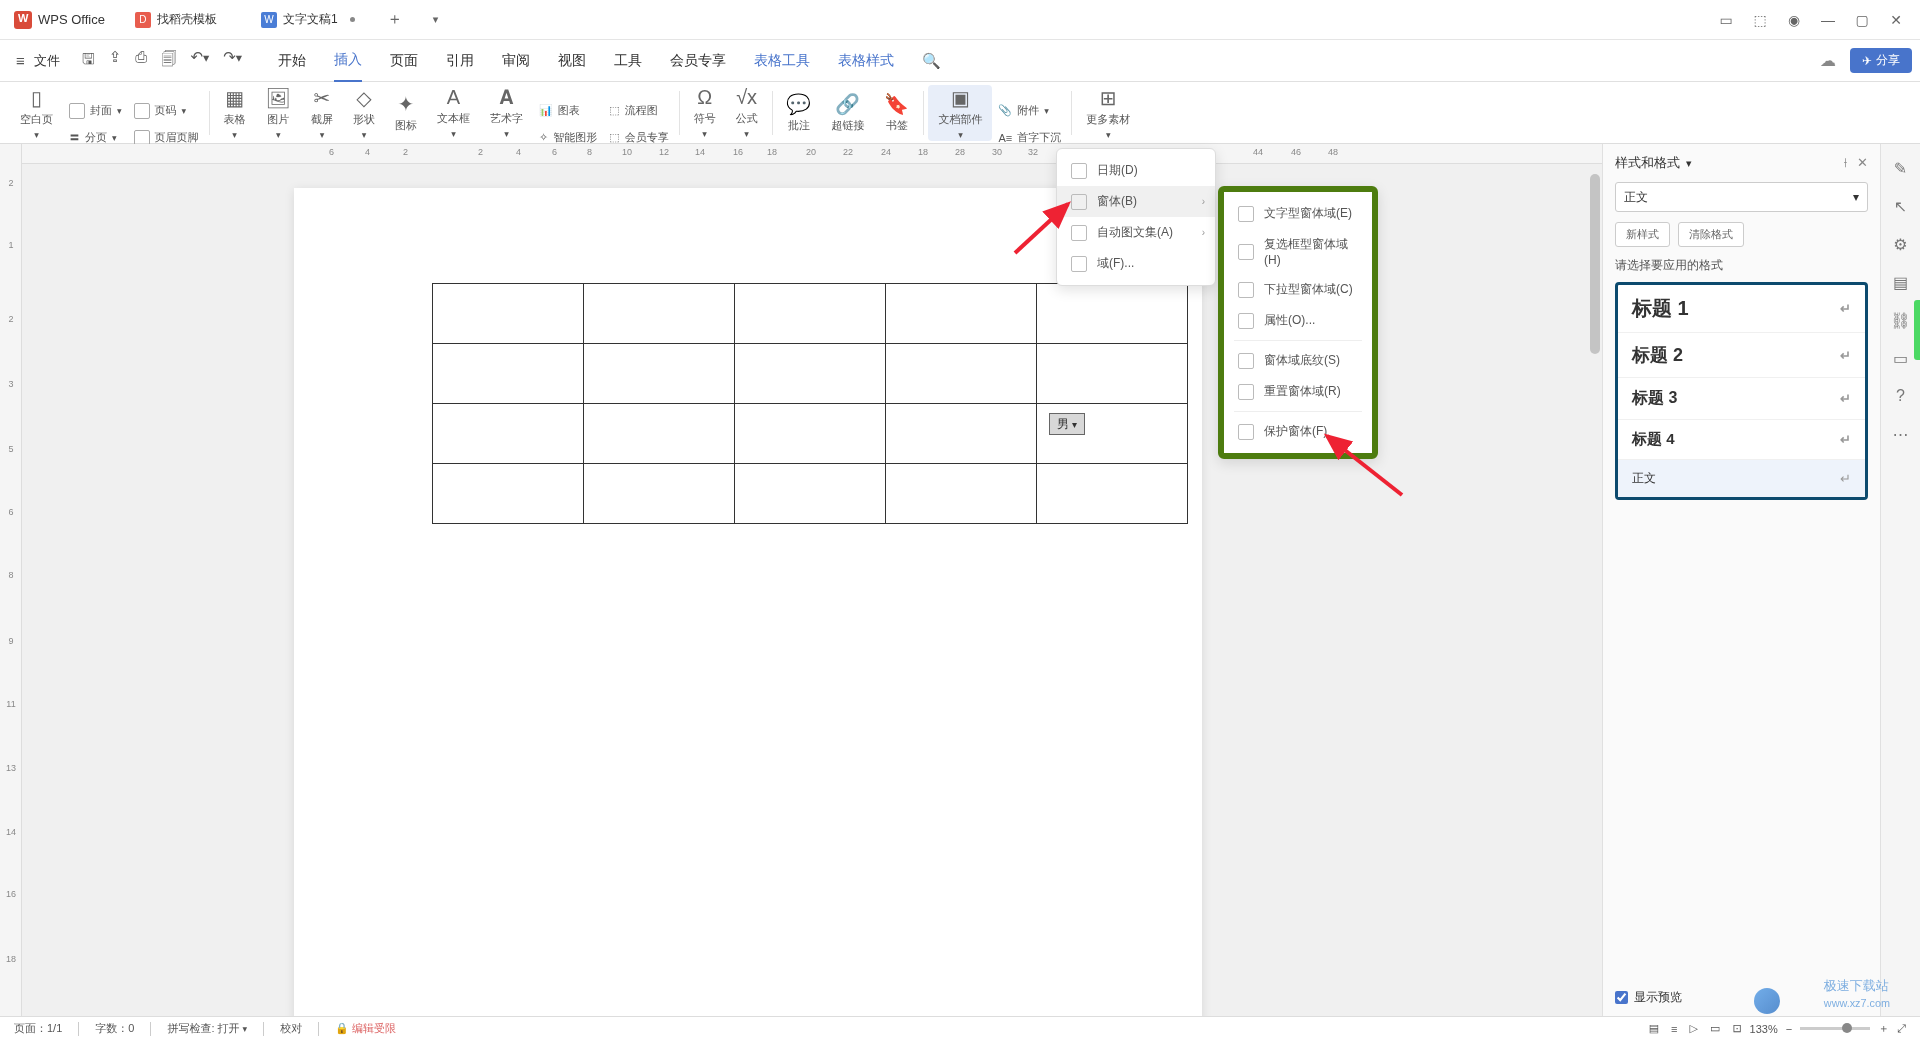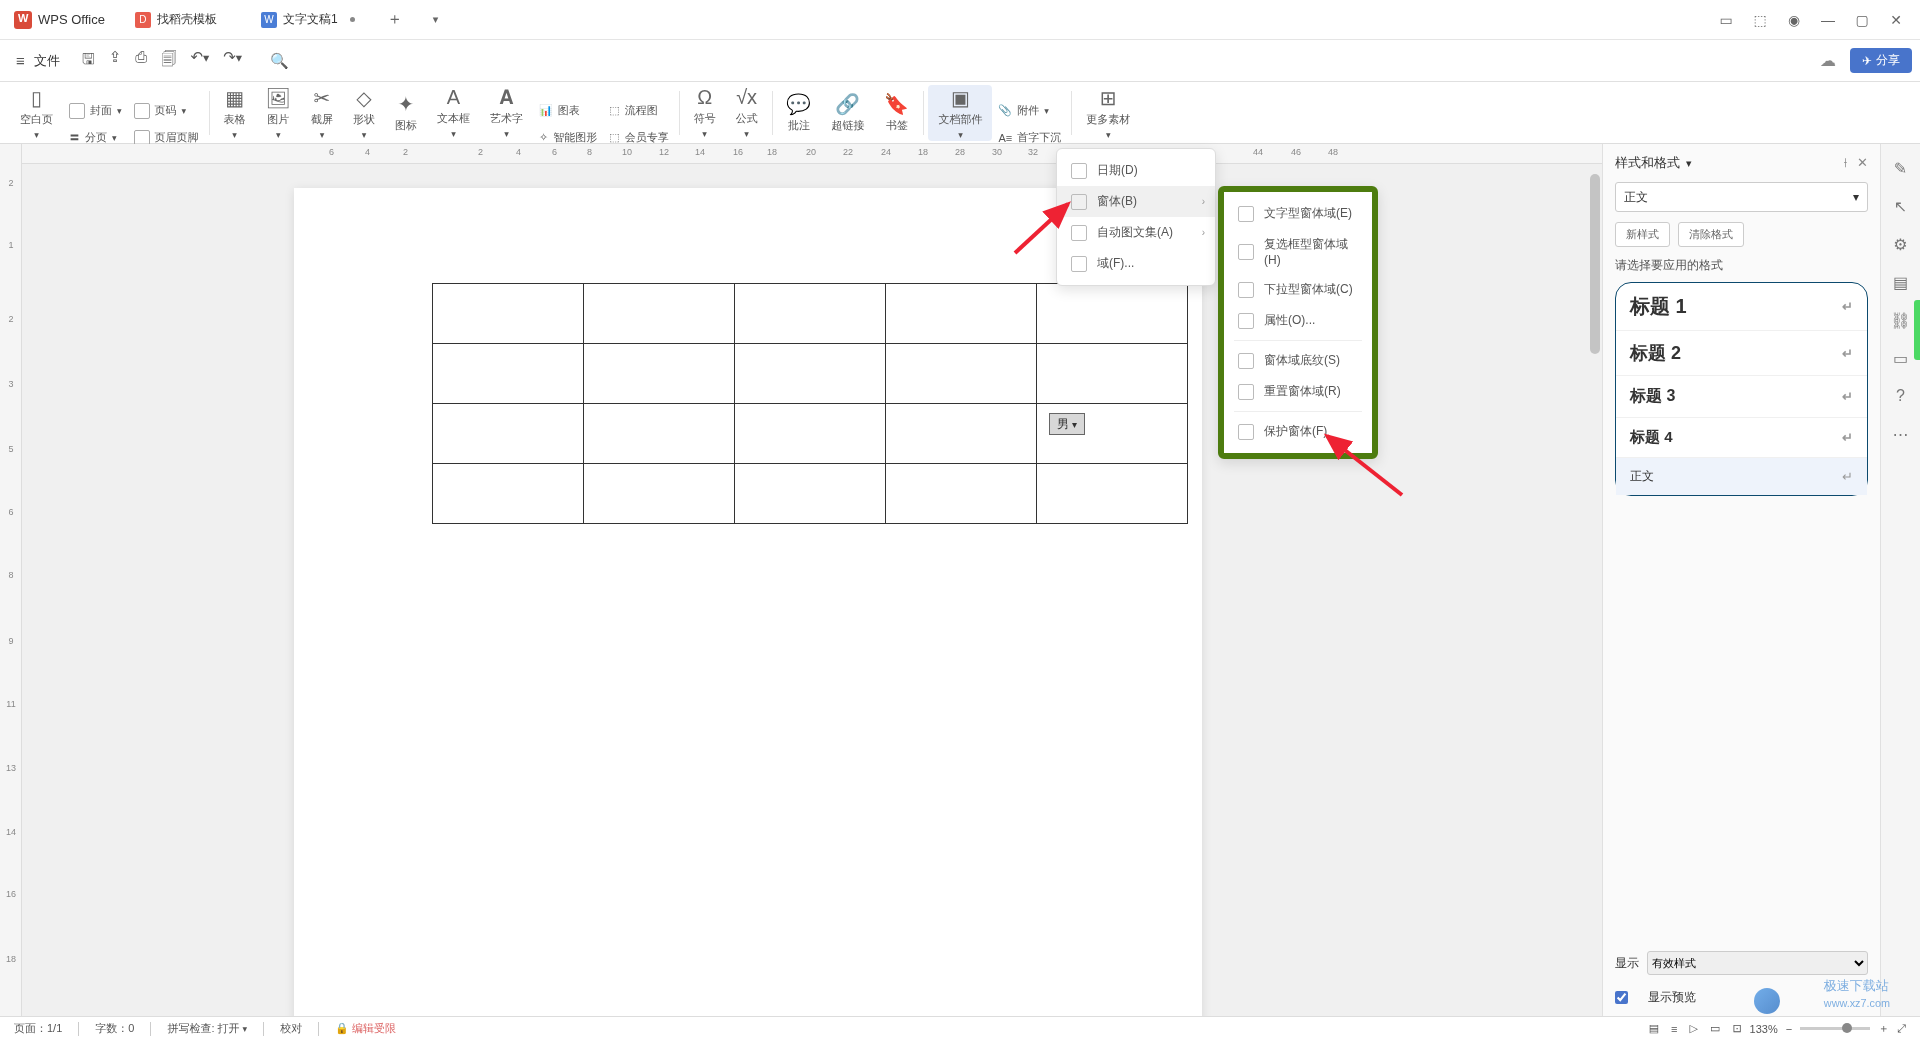--- a/index.html
+++ b/index.html
@@ -67,32 +67,32 @@
 .arrow-red2 { position: absolute; left: 1317px; top: 430px; width: 90px; height: 70px; z-index: 200; pointer-events:none;}
 
 .right-panel { width: 318px; background: #fafafa; border-left: 1px solid #e0e0e0; display: flex; }
 .panel-content { flex: 1; padding: 10px 12px; }
 .panel-header { display: flex; align-items: center; font-size: 13px; margin-bottom: 10px; gap:6px;}
 .panel-header .phr { margin-left:auto; display:flex; gap:10px; color:#888;}
 .style-select { width: 100%; height: 30px; border: 1px solid #ccc; border-radius: 3px; padding: 0 8px; display:flex; align-items:center; justify-content:space-between; background:#fff; margin-bottom:10px;}
 .style-btns { display:flex; gap:8px; margin-bottom:10px;}
 .style-btns button { padding:4px 10px; font-size:11px; border:1px solid #ccc; background:#fff; border-radius:3px; color:#666;}
 .section-label { font-size:12px; color:#555; margin-bottom:8px;}
-.style-list { border:1px solid #0c4a6e; border-radius:16px; background:#fff;}
+.style-list { border:3px solid #0c4a6e; border-radius:4px; background:#fff;}
 .style-item { padding:10px 14px; display:flex; align-items:center; justify-content:space-between; border-bottom:1px solid #f0f0f0; cursor:pointer;}
 .style-item:last-child { border-bottom:none;}
 .style-item.h1 { font-size:20px; font-weight:bold;}
 .style-item.h2 { font-size:18px; font-weight:bold;}
 .style-item.h3 { font-size:16px; font-weight:bold;}
 .style-item.h4 { font-size:15px; font-weight:bold;}
 .style-item .ret { color:#999; font-size:13px;}
 .style-item.selected { background:#eef3fb;}
 .panel-footer { margin-top:auto; padding:8px 0; display:flex; align-items:center; gap:8px; font-size:12px;}
 .panel-footer select { flex:1; height:24px; border:1px solid #ccc; border-radius:3px; font-size:11px;}
-.checkbox-row { display:flex; align-items:center; gap:20px; font-size:12px; margin-top:6px;}
+.checkbox-row { display:flex; align-items:center; gap:6px; font-size:12px; margin-top:6px;}
 .checkbox-row input { accent-color:#4874cb;}
 
 .side-rail { width: 40px; background: #f5f5f5; border-left:1px solid #e0e0e0; display:flex; flex-direction:column; align-items:center; gap:18px; padding-top:14px;}
 .side-rail .sr { width:20px; height:20px; color:#777; font-size:16px; display:flex; align-items:center; justify-content:center; cursor:pointer;}
 
 .statusbar { position: absolute; bottom: 0; left: 0; right: 0; height: 24px; background: #fff; border-top: 1px solid #ddd; display: flex; align-items: center; padding: 0 14px; font-size: 11px; color: #555; gap: 16px; }
 .statusbar .st-sep { width:1px; height:14px; background:#ccc;}
 .statusbar-right { margin-left:auto; display:flex; align-items:center; gap:12px;}
 .zoom-ctrl { display:flex; align-items:center; gap:8px;}
 .watermark { position:absolute; right:30px; bottom:30px; font-size:13px; color:#4a8fd6; opacity:0.7; z-index:300;}
@@ -135,20 +135,32 @@
       <span class="hamburger"></span>
       <span>文件</span>
     </span>
   <div class="quick-icons">
     <span>🖫</span>
     <span>⇪</span>
     <span>⎙</span>
     <span>🗐</span>
     <span>↶<small>▾</small></span>
     <span>↷<small>▾</small></span>
+  </div>
+  <div class="tabs-menu">
+    <span class="menu-tab">开始</span>
+    <span class="menu-tab active">插入</span>
+    <span class="menu-tab">页面</span>
+    <span class="menu-tab">引用</span>
+    <span class="menu-tab">审阅</span>
+    <span class="menu-tab">视图</span>
+    <span class="menu-tab">工具</span>
+    <span class="menu-tab">会员专享</span>
+    <span class="menu-tab blue">表格工具</span>
+    <span class="menu-tab blue">表格样式</span>
   </div>
   <span class="search-icon">🔍</span>
   <div class="menubar-right">
     <span class="cloud-icon">☁</span>
     <span class="share-btn">✈ <span>分享</span></span>
   </div>
 </div>
 
 <div class="ribbon">
   <div class="rib-btn">
@@ -401,24 +413,20 @@
         <div class="style-item h4">
             <span>标题 4</span>
             <span class="ret">↵</span>
           </div>
         <div class="style-item selected">
             <span>正文</span>
             <span class="ret">↵</span>
           </div>
       </div>
       <div style="flex:1"></div>
-      <div class="panel-footer">
-        <span>显示</span>
-        <select><option>有效样式</option></select>
-      </div>
       <div class="checkbox-row">
         <input type="checkbox" checked="" style="">
         <span>显示预览</span>
       </div>
     </div>
     <div class="side-rail">
       <span class="sr">✎</span>
       <span class="sr">↖</span>
       <span class="sr">⚙</span>
       <span class="sr">▤</span>

